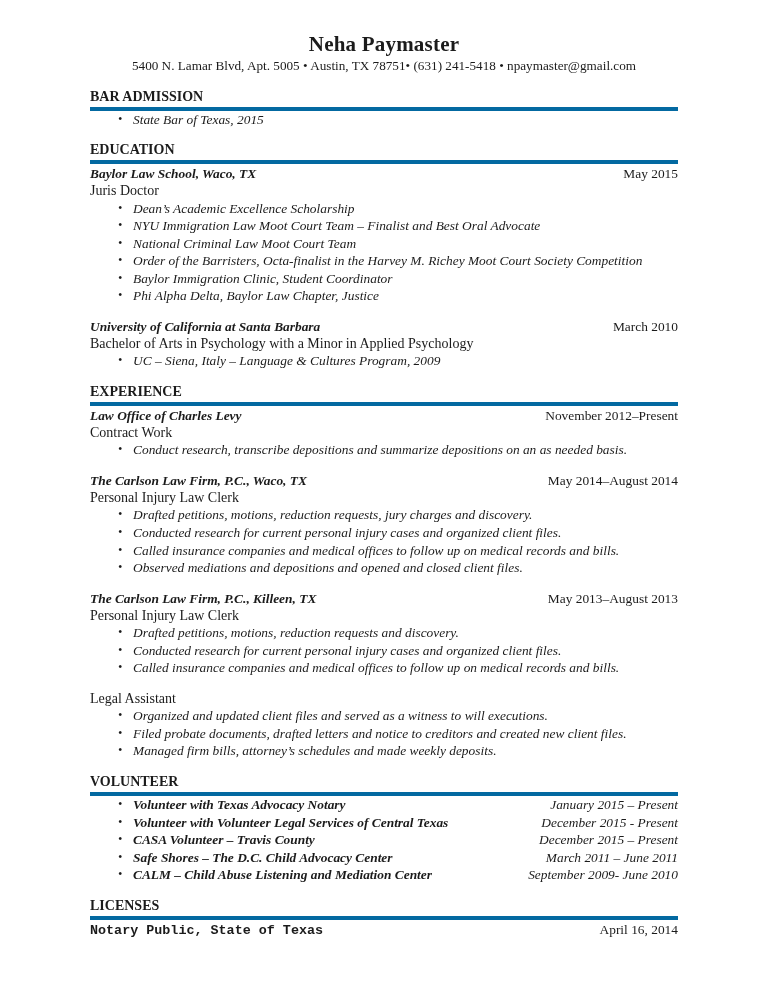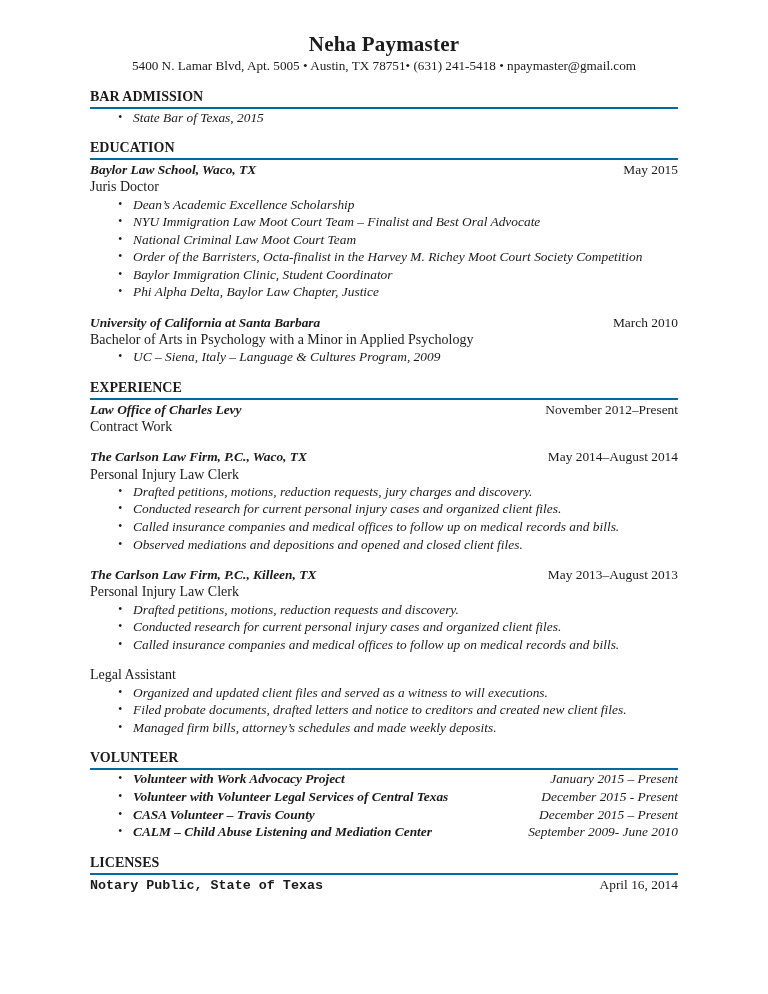--- a/index.html
+++ b/index.html
@@ -31,21 +31,21 @@
     font-size: 13.2px;
     line-height: 17.5px;
   }
   .section { margin-top: 14px; }
   .sec-heading {
     margin: 0;
     font-size: 14px;
     font-weight: bold;
     line-height: 16px;
     padding-bottom: 2px;
-    border-bottom: 2px solid #0369a1;
+    border-bottom: 4px solid #0369a1;
   }
   .entry { margin-top: 0; }
   .entry + .entry { margin-top: 13px; }
   .entry-row {
     display: flex;
     justify-content: space-between;
     align-items: baseline;
     font-size: 13.4px;
     line-height: 17.2px;
     margin-top: 1px;
@@ -142,20 +142,23 @@
 
   <div class="section">
     <h2 class="sec-heading">EXPERIENCE</h2>
 
     <div class="entry">
       <div class="entry-row">
         <span class="entry-title">Law Office of Charles Levy</span>
         <span class="entry-date">November 2012–Present</span>
       </div>
       <div class="entry-sub">Contract Work</div>
+      <ul class="bullets">
+        <li>Conduct research, transcribe depositions and summarize depositions on an as needed basis.</li>
+      </ul>
     </div>
 
     <div class="entry">
       <div class="entry-row">
         <span class="entry-title">The Carlson Law Firm, P.C., Waco, TX</span>
         <span class="entry-date">May 2014–August 2014</span>
       </div>
       <div class="entry-sub">Personal Injury Law Clerk</div>
       <ul class="bullets">
         <li>Drafted petitions, motions, reduction requests, jury charges and discovery.</li>
@@ -185,30 +188,34 @@
         <li>Filed probate documents, drafted letters and notice to creditors and created new client files.</li>
         <li>Managed firm bills, attorney’s schedules and made weekly deposits.</li>
       </ul>
     </div>
   </div>
 
   <div class="section">
     <h2 class="sec-heading">VOLUNTEER</h2>
     <ul class="bullets">
       <li class="vol-row">
-        <span class="vol-label">Volunteer with Work Advocacy Project</span>
+        <span class="vol-label">Volunteer with Texas Advocacy Notary</span>
         <span class="entry-date">January 2015 – Present</span>
       </li>
       <li class="vol-row">
         <span class="vol-label">Volunteer with Volunteer Legal Services of Central Texas</span>
         <span class="entry-date">December 2015 - Present</span>
       </li>
       <li class="vol-row">
         <span class="vol-label">CASA Volunteer – Travis County</span>
         <span class="entry-date">December 2015 – Present</span>
+      </li>
+      <li class="vol-row">
+        <span class="vol-label">Safe Shores – The D.C. Child Advocacy Center</span>
+        <span class="entry-date">March 2011 – June 2011</span>
       </li>
       <li class="vol-row">
         <span class="vol-label">CALM – Child Abuse Listening and Mediation Center</span>
         <span class="entry-date">September 2009- June 2010</span>
       </li>
     </ul>
   </div>
 
   <div class="section">
     <h2 class="sec-heading">LICENSES</h2>

